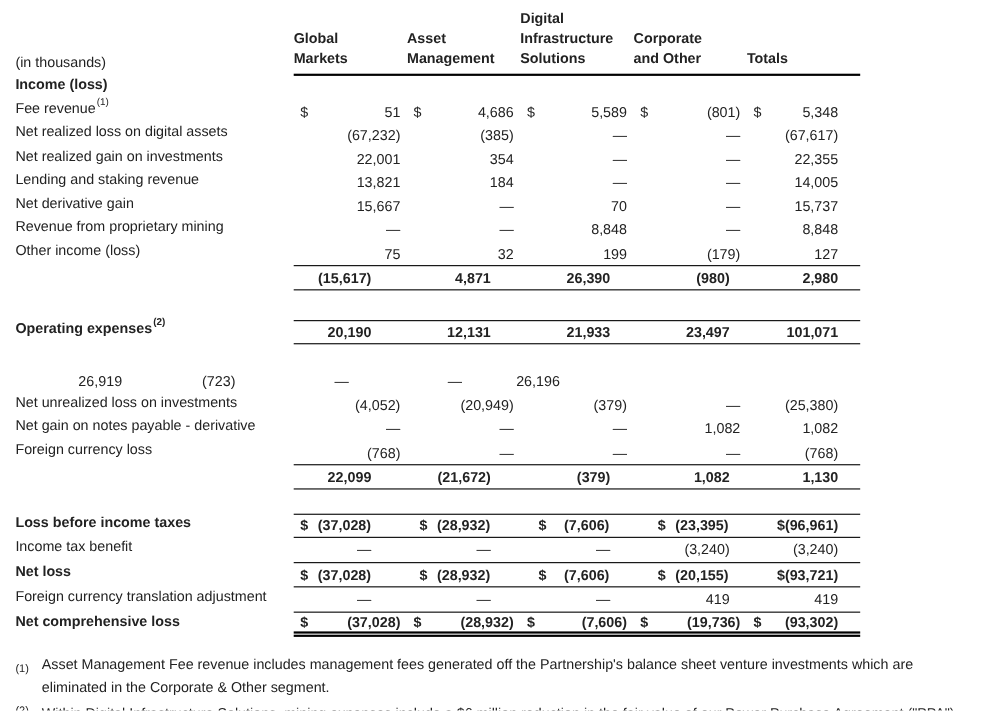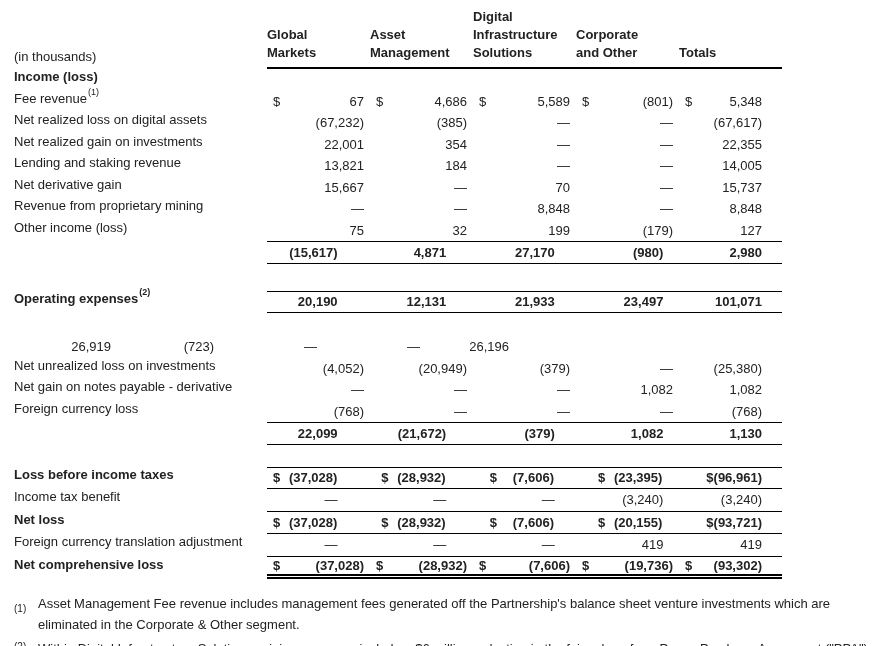--- a/index.html
+++ b/index.html
@@ -105,21 +105,21 @@
         <div class="vals"></div>
       </div>
       <div class="row">
         <div class="lab">
           <span>Fee revenue</span>
           <span class="sup">(1)</span>
         </div>
         <div class="vals">
           <div class="cell">
             <span class="dollar">$</span>
-            <span class="num">67</span>
+            <span class="num">51</span>
           </div>
           <div class="cell">
             <span class="dollar">$</span>
             <span class="num">4,686</span>
           </div>
           <div class="cell">
             <span class="dollar">$</span>
             <span class="num">5,589</span>
           </div>
           <div class="cell">
@@ -302,21 +302,21 @@
           <div class="cell">
             <span class="dollar"></span>
             <span class="num">(15,617)</span>
           </div>
           <div class="cell">
             <span class="dollar"></span>
             <span class="num">4,871</span>
           </div>
           <div class="cell">
             <span class="dollar"></span>
-            <span class="num">27,170</span>
+            <span class="num">26,390</span>
           </div>
           <div class="cell">
             <span class="dollar"></span>
             <span class="num">(980)</span>
           </div>
           <div class="cell">
             <span class="dollar"></span>
             <span class="num">2,980</span>
           </div>
         </div>

